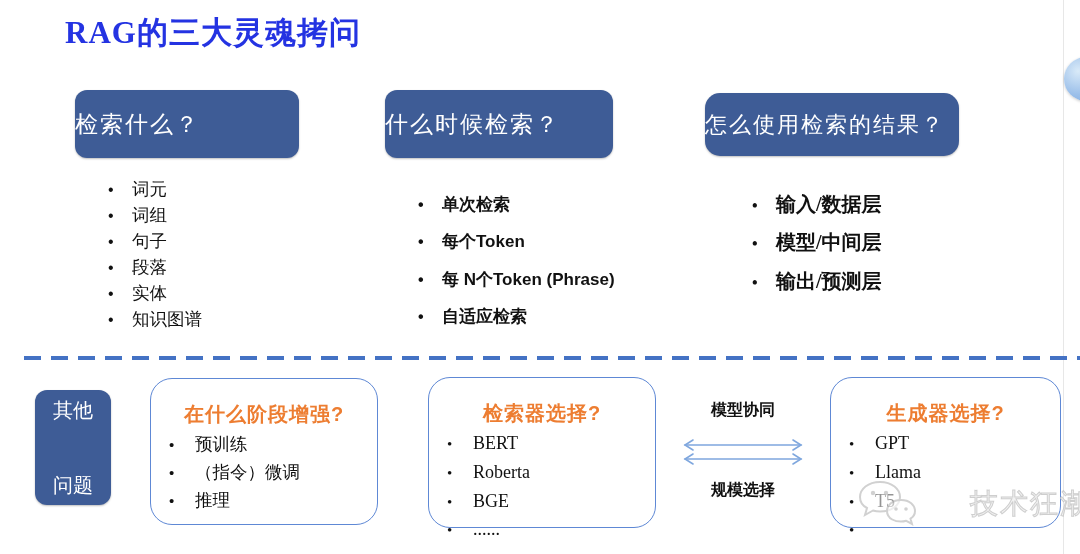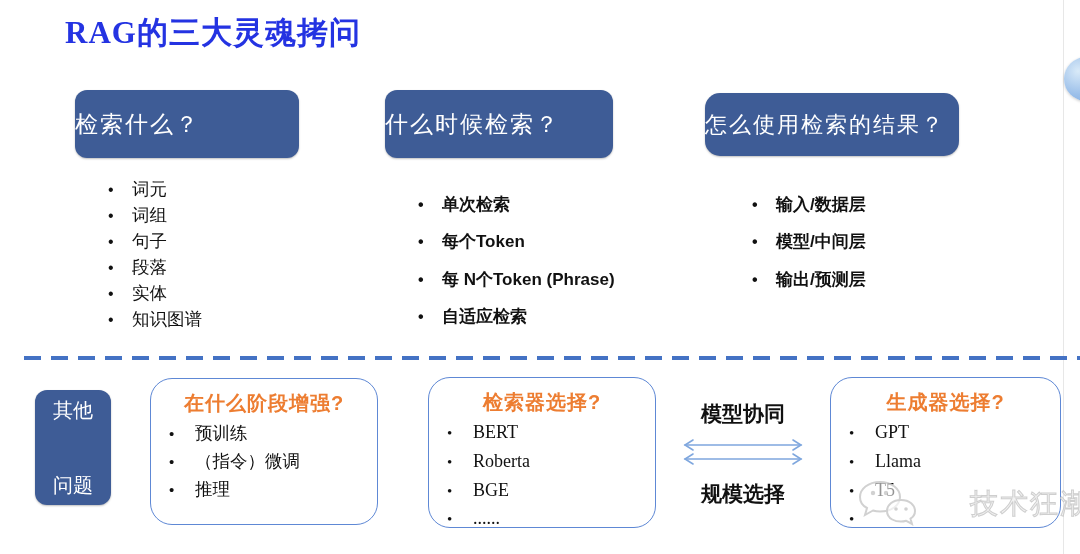--- a/index.html
+++ b/index.html
@@ -29,21 +29,21 @@
   .hdr1 { left:75px;  top:90px; width:224px; height:68px; }
   .hdr2 { left:385px; top:90px; width:228px; height:68px; }
   .hdr3 { left:705px; top:93px; width:254px; height:63px; font-size:22px;border-radius:15px; }
   ul.blist { list-style:none; position:absolute; font-size:17.5px; }
   ul.blist li { white-space:nowrap; }
   ul.blist li::before {
     content:"•"; display:inline-block; width:24px; font-size:16px; color:#111;
   }
   ul.compact  { left:108px; top:177px; line-height:24.9px; font-family:"Liberation Sans", sans-serif; }
   ul.spaced1  { left:418px; top:186px; line-height:37.4px; }
-  ul.spaced2  { left:752px; top:186px; line-height:37.4px; font-family:Liberation Sans, sans-serif; font-weight:bold; font-size:17px; }
+  ul.spaced2  { left:752px; top:186px; line-height:37.4px; font-family:Liberation Serif, serif; font-weight:bold; font-size:20px; }
   ul.spaced1 li { font-family:"Liberation Sans", sans-serif; font-weight:bold; font-size:17px; }
   .dashline {
     position:absolute; left:24px; top:356px; width:1056px; height:4px;
     background:repeating-linear-gradient(90deg,#4472C4 0 17px, transparent 17px 27px);
   }
   .side-label {
     position:absolute; left:35px; top:390px; width:76px; height:115px;
     background:#3E5C96; border-radius:12px; color:#ffffff;
     display:flex; flex-direction:column; align-items:center; justify-content:center;
     font-size:20px; line-height:31px; font-family:"Liberation Sans", sans-serif;
@@ -52,31 +52,31 @@
   }
   .obox {
     position:absolute; background:#ffffff;
     border:1.6px solid #5E88D5; border-radius:22px;
   }
   .oboxA { left:150px; top:378px; width:228px; height:147px; }
   .oboxB { left:428px; top:377px; width:228px; height:151px; }
   .oboxC { left:830px; top:377px; width:231px; height:151px; }
   .obox h3 {
     color:#ED7D31; font-size:20px; font-weight:bold; text-align:center;
-    margin-top:11px; font-family:"Liberation Sans", sans-serif; letter-spacing:1px;
+    margin-top:22px; font-family:"Liberation Sans", sans-serif; letter-spacing:1px;
   }
   .obox ul { list-style:none; margin:3px 0 0 18px; font-size:17.5px; line-height:27.8px; }
   .obox ul li::before {
     content:"•"; display:inline-block; width:26px; font-size:15px; color:#111;
   }
   .oboxA ul li { font-family:"Liberation Sans", sans-serif; }
   .oboxB ul li, .oboxC ul li { font-family:"Liberation Serif", serif; font-size:18px; }
   .connector { position:absolute; left:676px; top:400px; width:134px; height:110px; }
   .conn-label {
-    position:absolute; width:134px; text-align:center; font-size:21px; font-weight:bold;
+    position:absolute; width:134px; text-align:center; font-size:16px; font-weight:bold;
     font-family:"Liberation Sans", sans-serif; color:#111;
   }
   .conn-top { top:0; }
   .conn-bottom { top:80px; }
   .conn-arrows { position:absolute; top:38px; left:2px; }
   .watermark {
     position:absolute; left:856px; top:478px; display:flex; align-items:center;
     opacity:0.85; pointer-events:none;
   }
   .wm-text {

